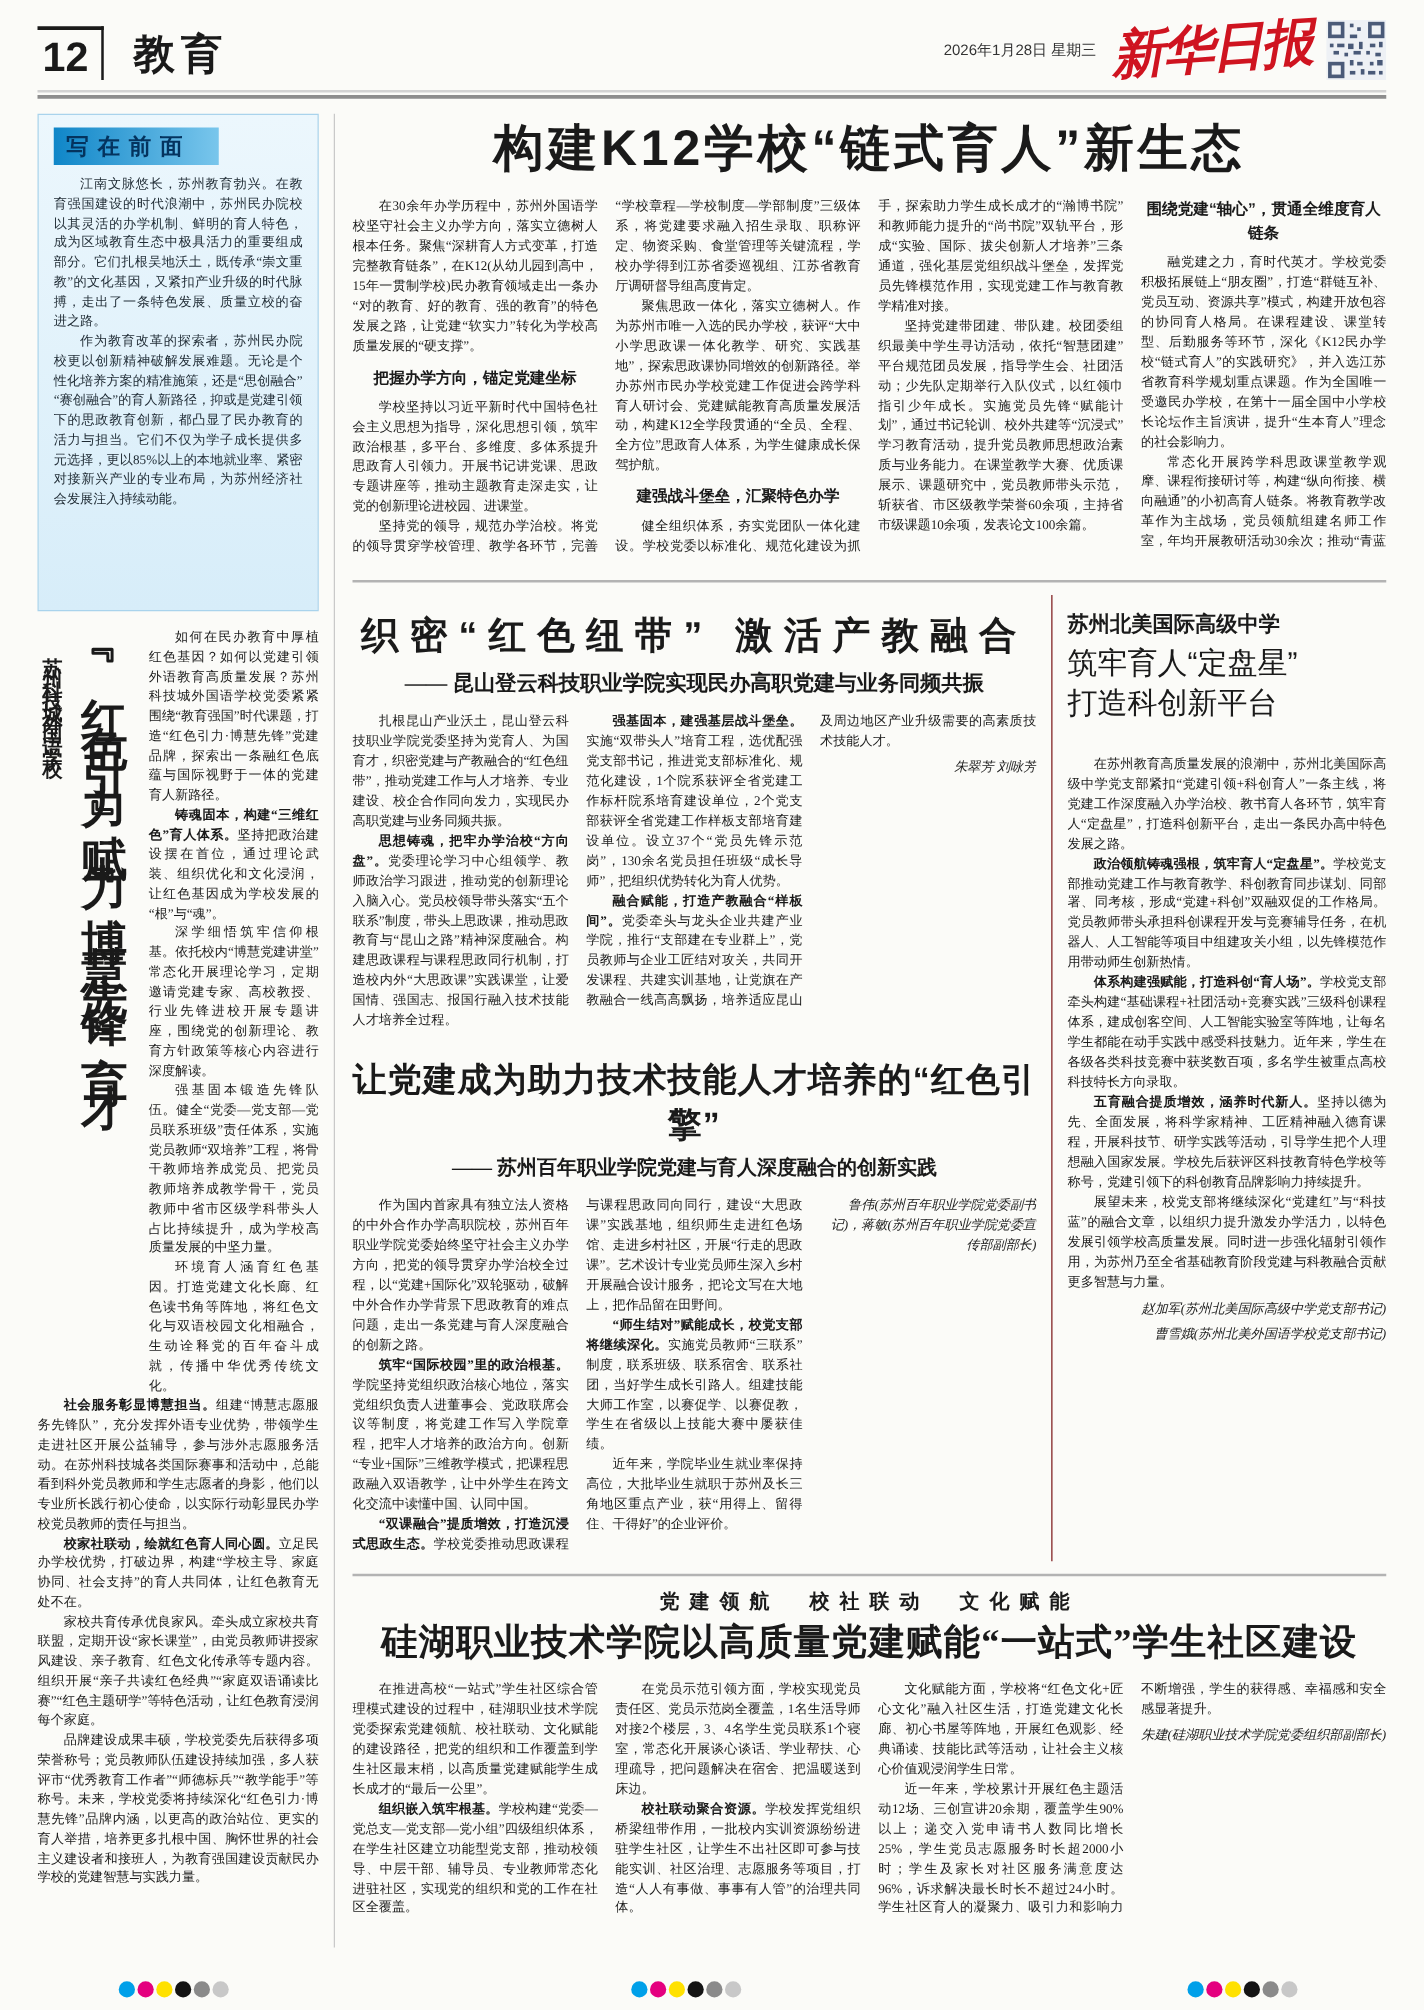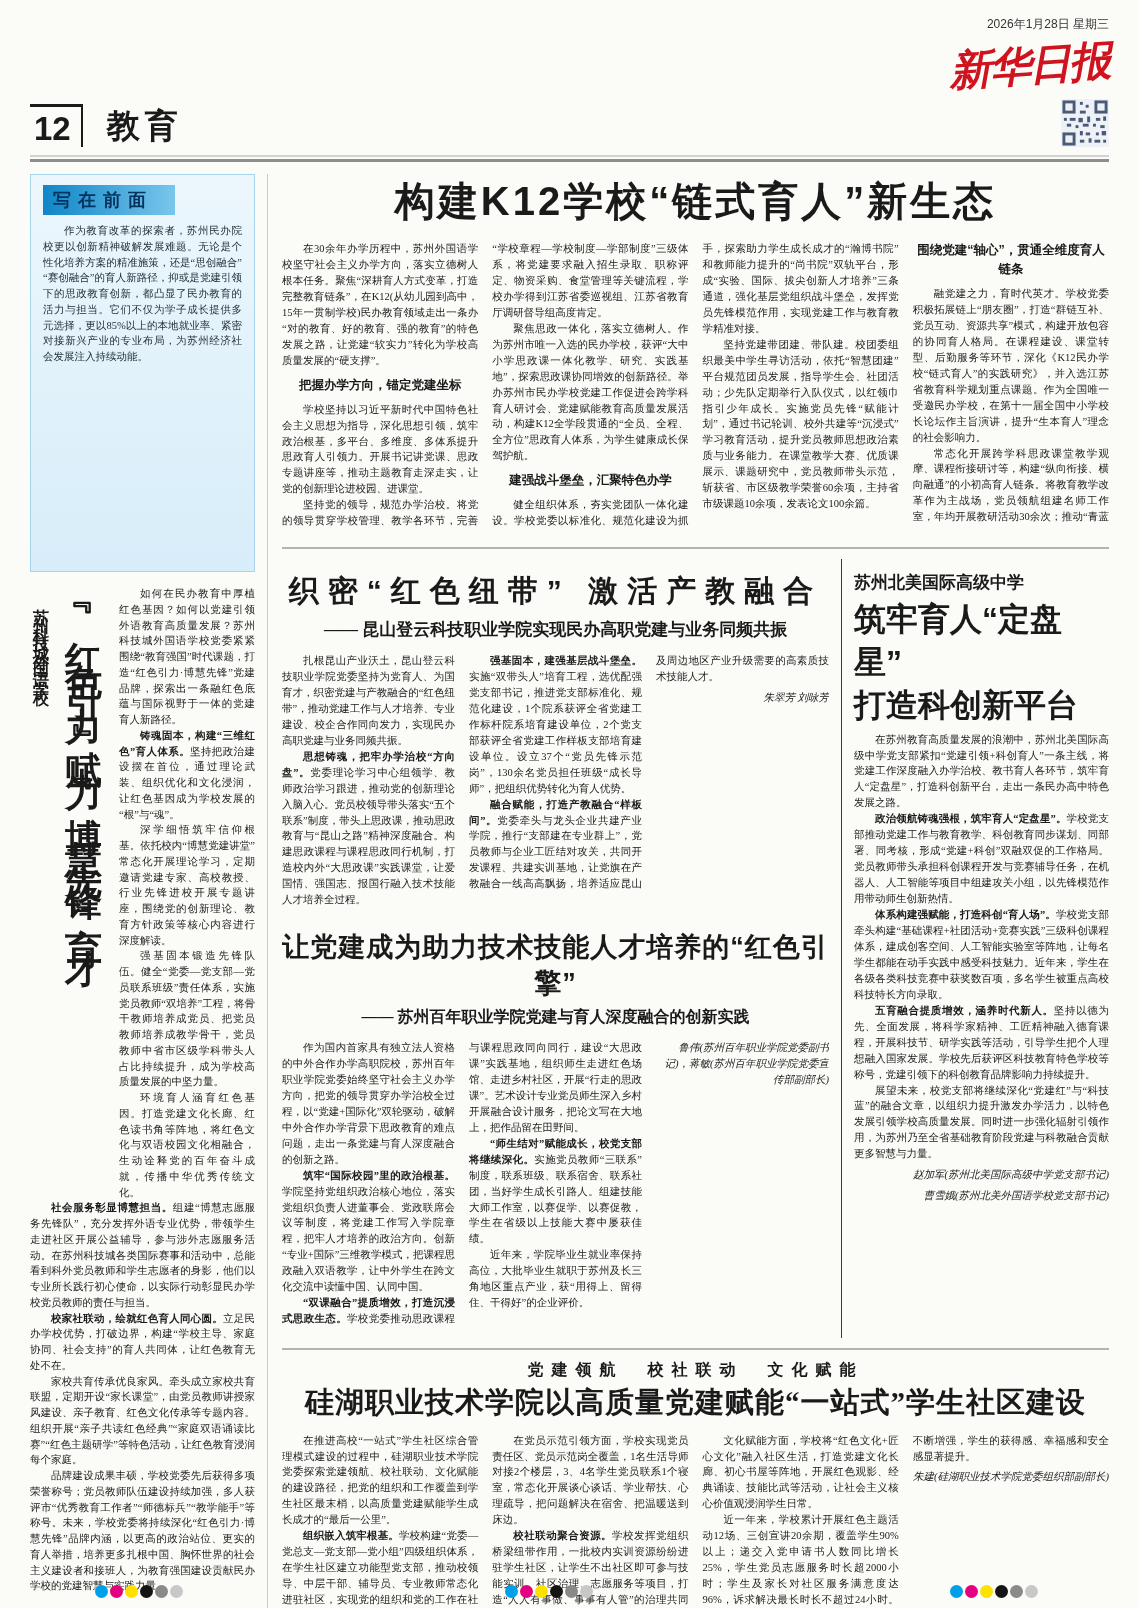--- a/index.html
+++ b/index.html
@@ -6,21 +6,21 @@
   body{width:1139px;height:1608px;background:#fbfbf8;color:#1a1a1a;
        font-family:"Liberation Serif",serif;position:relative;overflow:hidden;}
   .page{padding:16px 30px 0;box-sizing:border-box;}
 
   
   .header{display:flex;justify-content:space-between;align-items:flex-end;}
   .h-left{display:flex;align-items:center;gap:24px;}
   .pageno{font-family:"Liberation Sans",sans-serif;font-size:33px;font-weight:bold;line-height:1;
           padding:5px 10px 2px 4px;border-top:3px solid #1a1a1a;border-right:2px solid #1a1a1a;}
   .section{font-family:"Liberation Sans",sans-serif;font-size:33px;font-weight:900;letter-spacing:5px;line-height:1;}
-  .h-right{display:flex;align-items:flex-end;gap:12px;flex-direction:column;}
+  .h-right{display:flex;align-items:center;gap:12px;}
   .date{font-family:"Liberation Sans",sans-serif;font-size:12px;color:#333;}
   .masthead{font-size:42px;font-weight:bold;font-style:italic;color:#cf1420;line-height:1;
             transform:rotate(-4deg);letter-spacing:-2px;}
   .qr{width:48px;height:48px;}
   .header-rule{margin-top:8px;height:2px;border-top:2px solid #d2d2d2;border-bottom:3px solid #8d8d8d;}
 
   
   .columns{display:grid;grid-template-columns:238px 1fr;gap:14px;margin-top:12px;}
   .left-col{border-right:1px solid #c9c9c9;padding-right:12px;}
 
@@ -59,21 +59,21 @@
            letter-spacing:9px;margin:12px 0 6px;}
   .dy-sub{font-size:17px;font-weight:bold;text-align:center;margin:0 0 12px;}
   .dy-body{column-count:3;height:258px;}
   .bn-head{font-family:"Liberation Sans",sans-serif;font-size:27px;font-weight:900;text-align:center;
            letter-spacing:1px;margin:18px 0 6px;}
   .bn-sub{font-size:16px;font-weight:bold;text-align:center;margin:0 0 12px;}
   .bn-body{column-count:3;height:292px;}
 
   .na{border-left:1px solid #7f1d1d;padding-left:12px;}
   .na-kicker{font-size:17px;font-weight:bold;margin:12px 0 4px;}
-  .na-head{font-family:"Liberation Sans",sans-serif;font-size:32px;font-weight:700;line-height:1.35;margin:0 0 4px;}
+  .na-head{font-family:"Liberation Sans",sans-serif;font-size:24px;font-weight:400;line-height:1.35;margin:0 0 24px;}
   .na-body{column-count:1;height:606px;}
 
   .gh-kicker{font-family:"Liberation Sans",sans-serif;font-size:16px;font-weight:bold;text-align:center;
              letter-spacing:8px;margin:2px 0 2px;}
   .gh-head{font-size:29px;font-weight:900;text-align:center;letter-spacing:1px;margin:2px 0 10px;}
   .gh-body{column-count:4;height:214px;}
 
   .dots{position:absolute;bottom:10px;display:flex;gap:2px;}
   .dots-left{left:95px;} .dots-center{left:505px;} .dots-right{left:950px;}
   .dot{width:13px;height:13px;border-radius:50%;display:inline-block;}
@@ -127,20 +127,21 @@
     </div>
   </div>
   <div class="header-rule"></div>
 
   <div class="columns">
 
     <div class="left-col">
       <div class="fw-box">
         <div class="fw-title">写在前面</div>
         <div>
+            <p>江南文脉悠长，苏州教育勃兴。在教育强国建设的时代浪潮中，苏州民办院校以其灵活的办学机制、鲜明的育人特色，成为区域教育生态中极具活力的重要组成部分。它们扎根吴地沃土，既传承“崇文重教”的文化基因，又紧扣产业升级的时代脉搏，走出了一条特色发展、质量立校的奋进之路。</p>
             <p>作为教育改革的探索者，苏州民办院校更以创新精神破解发展难题。无论是个性化培养方案的精准施策，还是“思创融合”“赛创融合”的育人新路径，抑或是党建引领下的思政教育创新，都凸显了民办教育的活力与担当。它们不仅为学子成长提供多元选择，更以85%以上的本地就业率、紧密对接新兴产业的专业布局，为苏州经济社会发展注入持续动能。</p>
           </div>
       </div>
 
       <div class="sk-article">
         <div class="sk-titleblock">
           <div class="sk-headline">『红色引力』赋力『博慧先锋』育才</div>
           <div class="sk-kicker">苏州科技城外国语学校</div>
         </div>
         <div class="sk-body">

